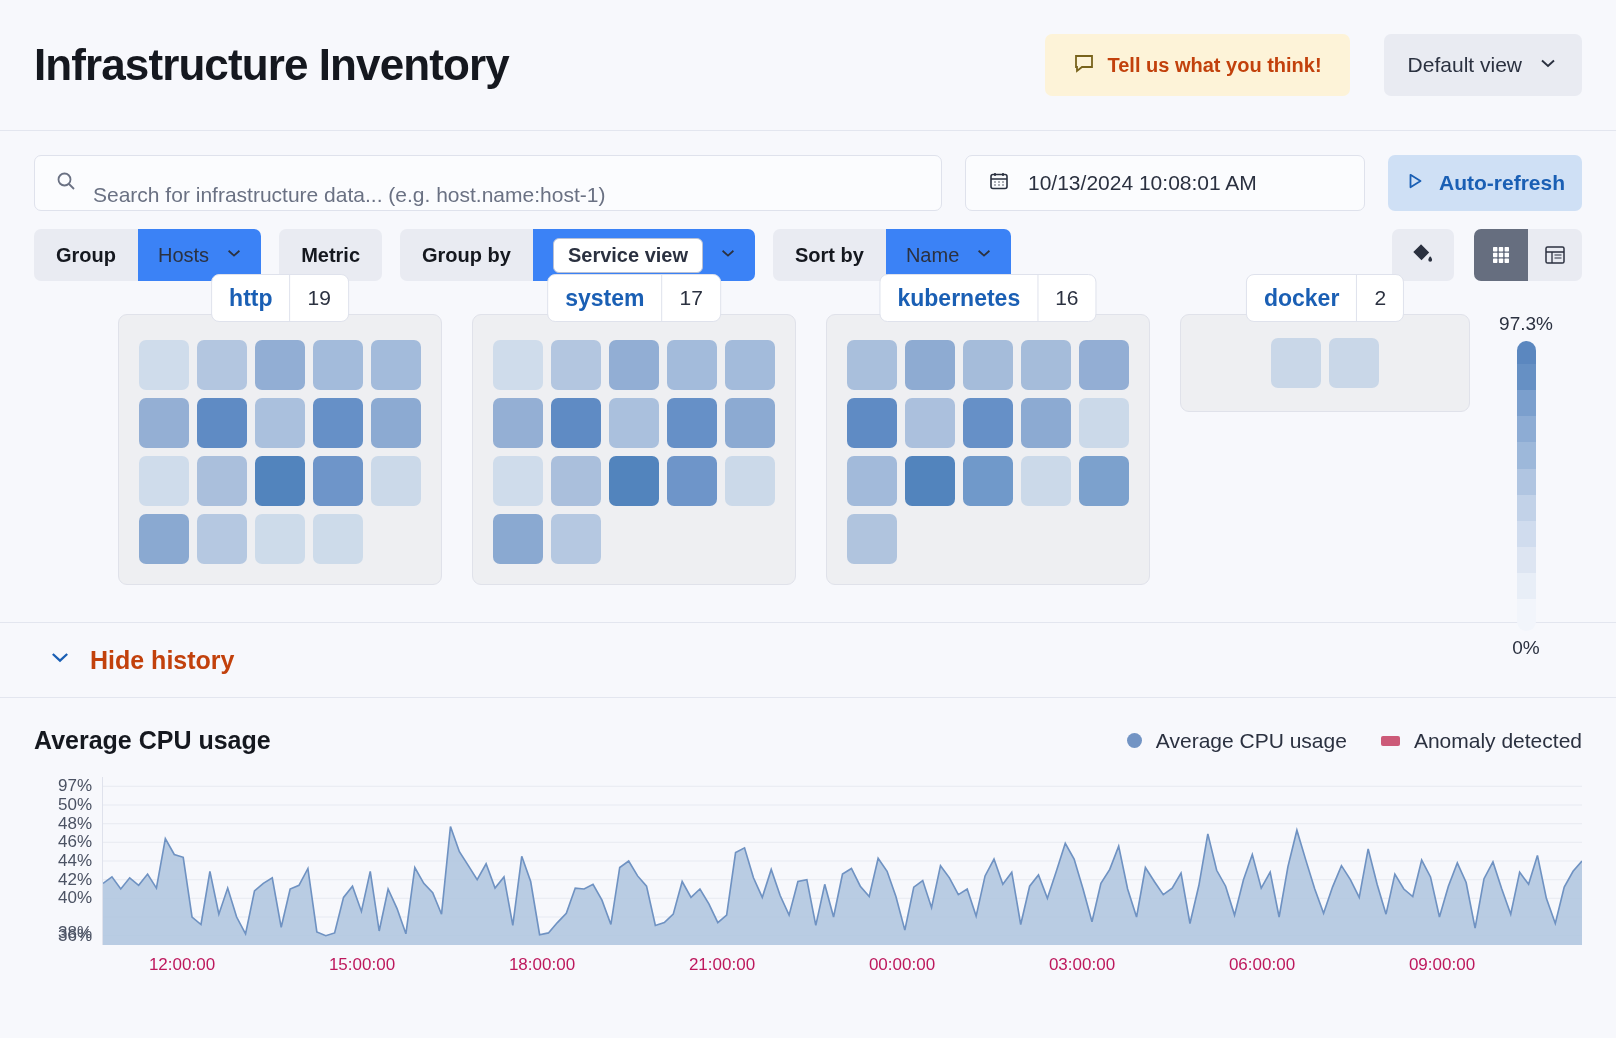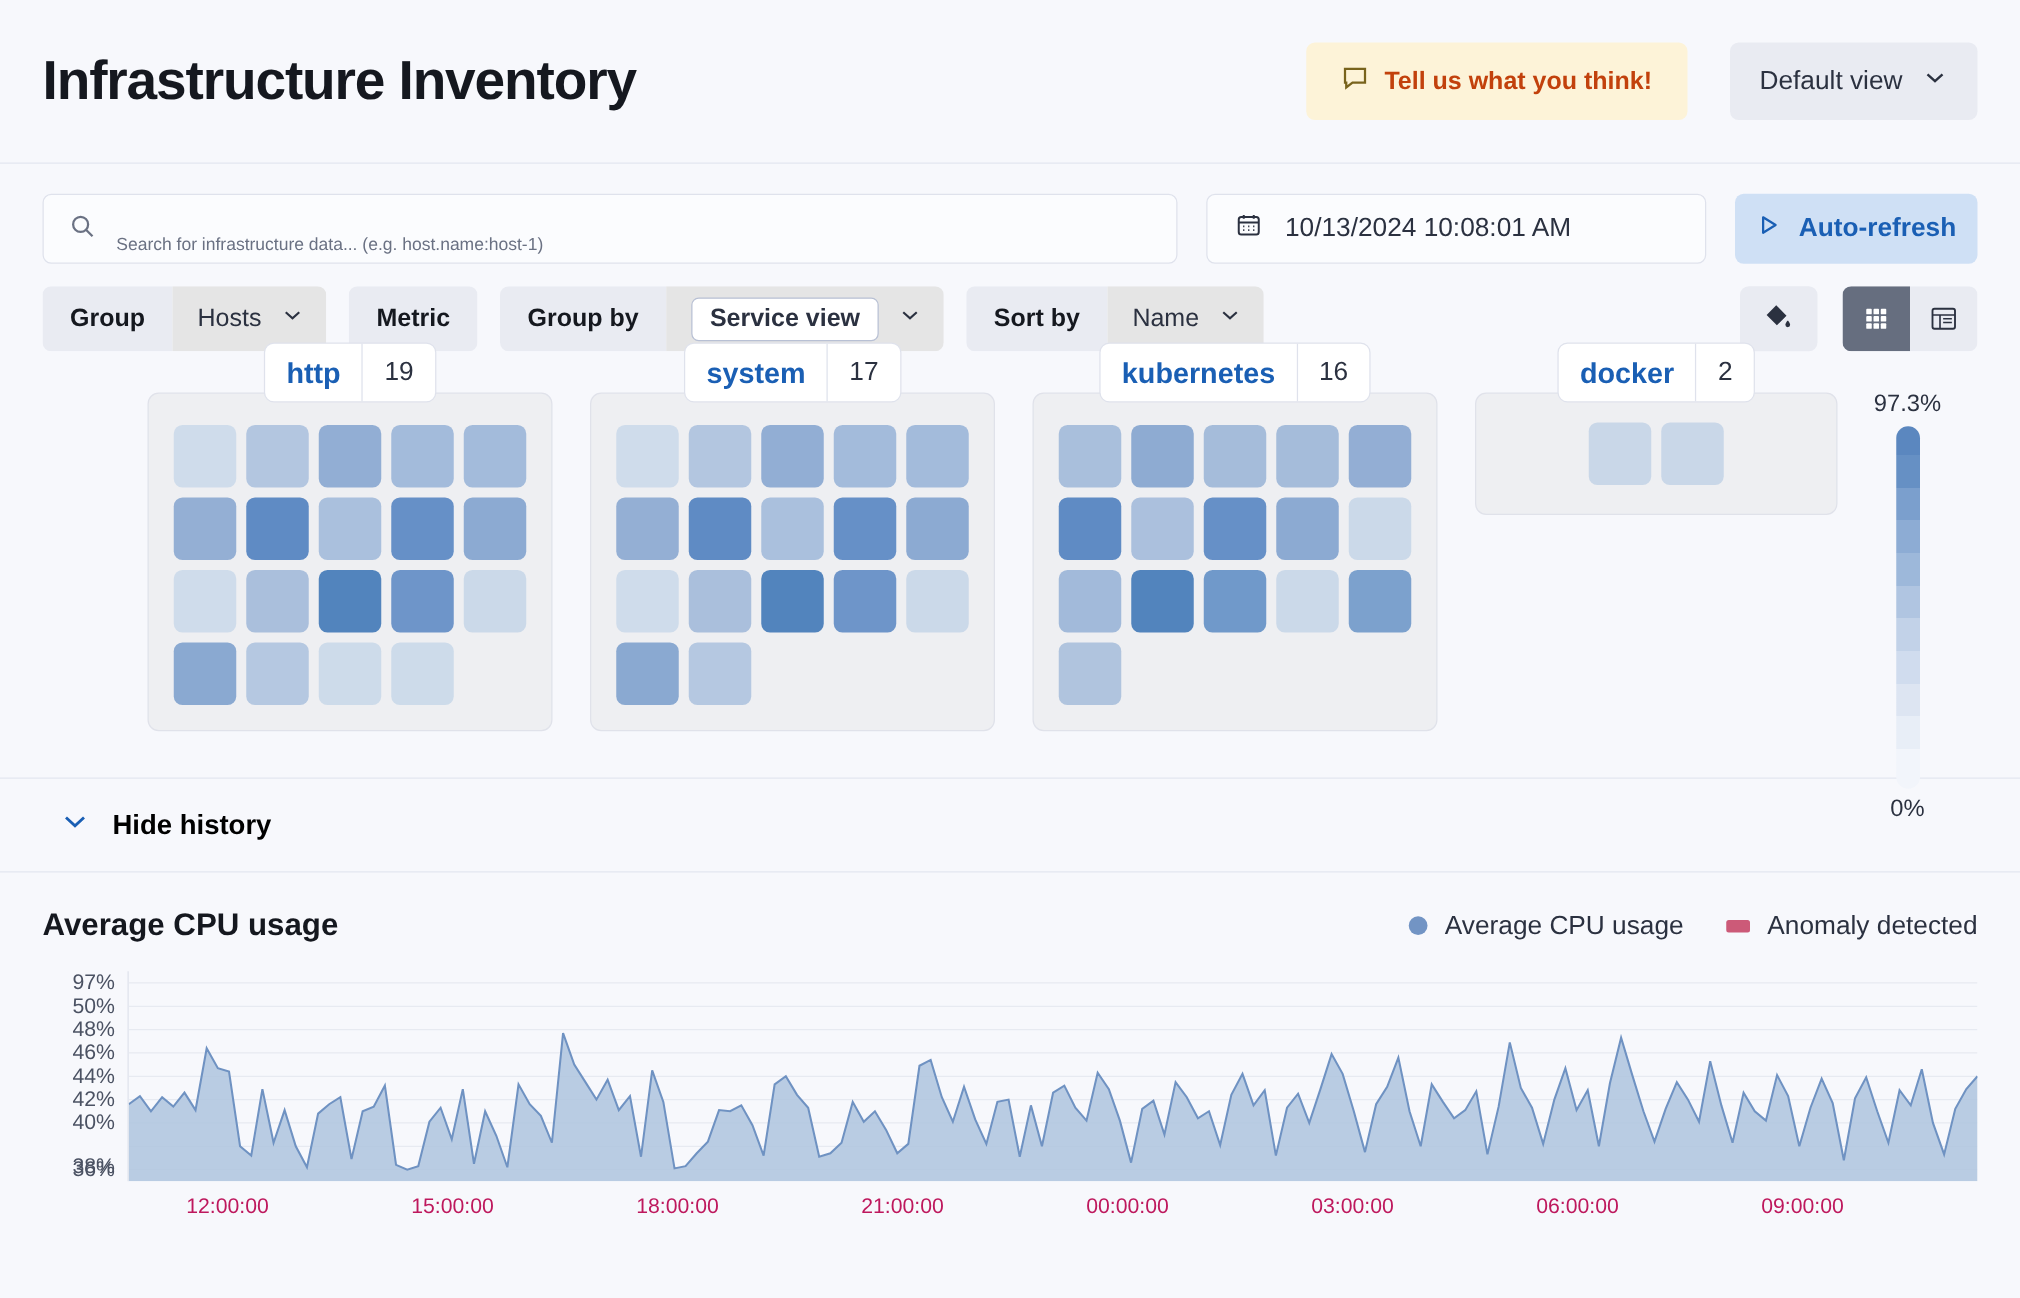--- a/index.html
+++ b/index.html
@@ -42,21 +42,21 @@
   }
 
   
   .toolbar { padding: 24px 34px 0 34px; }
   .search-row { display: flex; align-items: stretch; gap: 23px; }
   .search-box {
     flex: 1; height: 56px;
     background: #fbfcfe; border: 1px solid #dfe2ec; border-radius: 7px;
     display: flex; align-items: center; gap: 16px; padding: 0 20px;
   }
-  .search-placeholder { color: #6a7183; font-size: 14px; margin-top: 24px; }
+  .search-placeholder { color: #6a7183; font-size: 21px; margin-top: 24px; }
   .date-box {
     width: 400px; height: 56px;
     background: #fbfcfe; border: 1px solid #dfe2ec; border-radius: 7px;
     display: flex; align-items: center; gap: 18px; padding: 0 22px;
     font-size: 21px; color: #2b3140;
   }
   .refresh-btn {
     width: 194px; height: 56px;
     background: #cfe0f5; color: #1a5fb4;
     border: none; border-radius: 7px;
@@ -72,21 +72,21 @@
   .filter-group {
     display: flex; align-items: stretch; height: 52px;
     margin-right: 18px; border-radius: 7px; overflow: hidden;
   }
   .filter-label {
     background: #e9ebf2; color: #15181f;
     font-size: 20px; font-weight: 700;
     display: flex; align-items: center; padding: 0 22px;
   }
   .filter-value {
-    background: #e5e5e5; color: #2b3140;
+    background: #3b82f6; color: #2b3140;
     font-size: 20px; display: flex; align-items: center; gap: 16px;
     padding: 0 18px 0 20px; cursor: pointer;
   }
   .filter-value.boxed .vtext {
     border: 1px solid #b8c0d4; border-radius: 6px;
     background: #ffffff; padding: 5px 14px; font-weight: 700;
   }
   .spacer { flex: 1; }
   .icon-btn {
     width: 62px; height: 52px; border-radius: 7px;
@@ -148,21 +148,21 @@
       #c2d2e8 53%, #c2d2e8 62%,
       #d0dcee 62%, #d0dcee 71%,
       #dde5f2 71%, #dde5f2 80%,
       #e8eef7 80%, #e8eef7 89%,
       #f2f5fb 89%, #f2f5fb 100%);
   }
 
   
   .history-toggle {
     height: 75px; display: flex; align-items: center; gap: 18px;
-    padding-left: 48px; color: #000000; font-size: 22px; font-weight: 700;
+    padding-left: 48px; color: #c2410c; font-size: 25px; font-weight: 700;
     cursor: pointer; border-bottom: 1px solid #e3e6ef; background: #f7f8fc;
   }
 
   
   .chart-panel { padding: 28px 34px 0 34px; }
   .chart-head { display: flex; align-items: center; }
   .chart-title { font-size: 25px; font-weight: 700; color: #15181f; flex: 1; }
   .chart-legend { display: flex; align-items: center; gap: 34px; }
   .legend-item { display: flex; align-items: center; gap: 14px; font-size: 21px; color: #2b3140; }
   .dot-blue { width: 15px; height: 15px; border-radius: 50%; background: #7294c4; }

